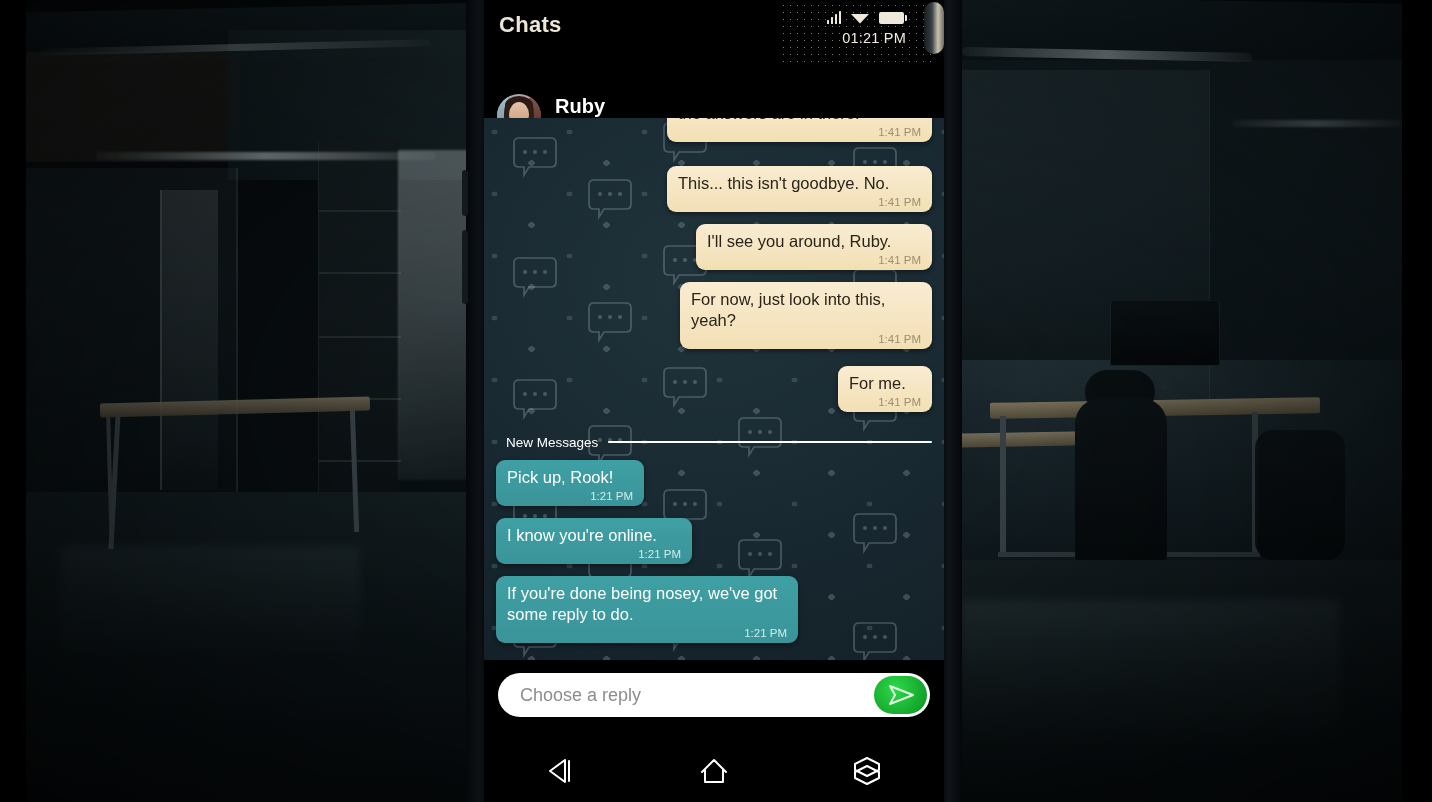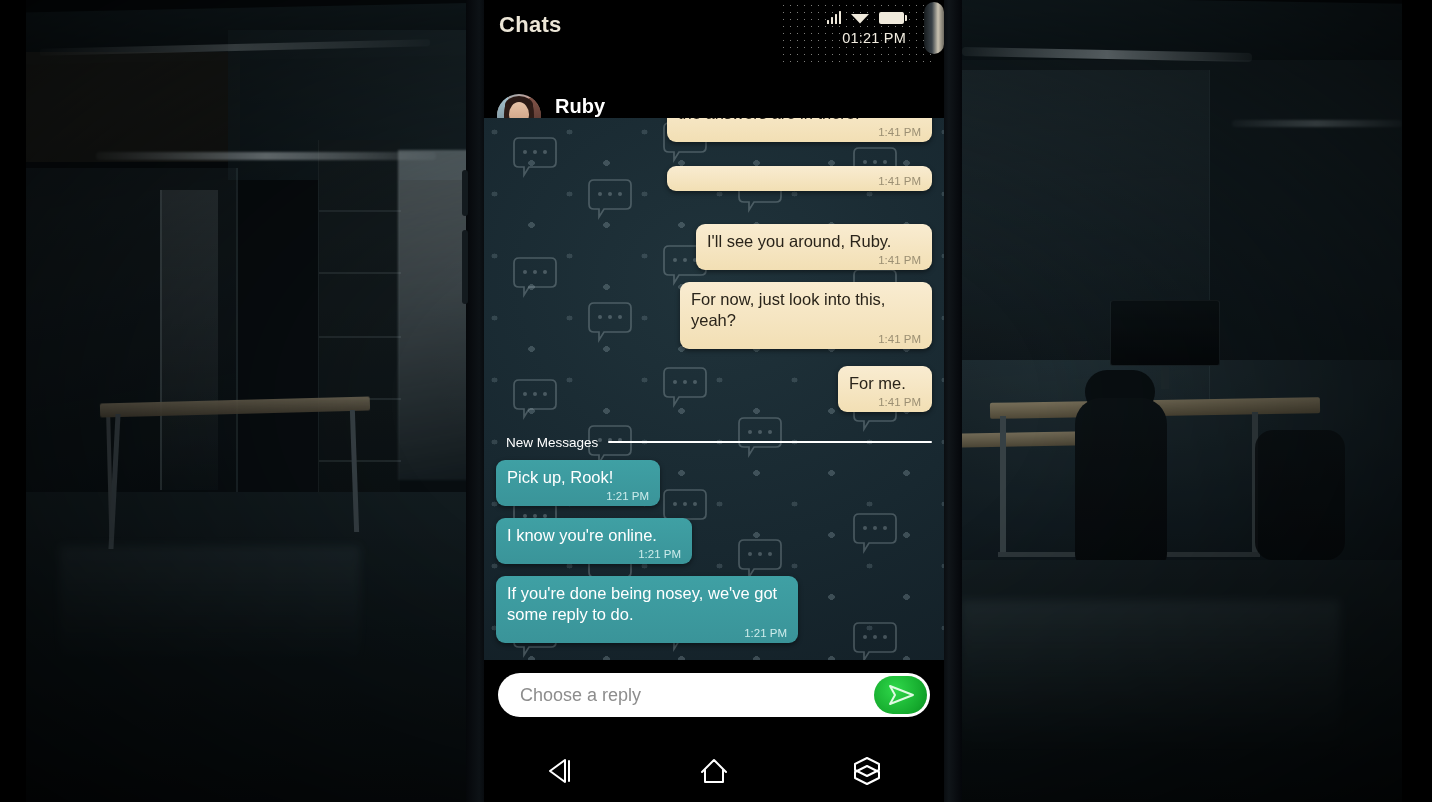--- a/index.html
+++ b/index.html
@@ -340,20 +340,21 @@
         </div>
 
         <div class="msgs">
 
           <div class="bubble out" style="right:12px; top:-22px; width:265px;">
             <div class="txt">the answers are in there.</div>
             <div class="tm">1:41 PM</div>
           </div>
 
           <div class="bubble out" style="right:12px; top:48px; width:265px;">
+            <div class="txt">This... this isn't goodbye. No.</div>
             <div class="tm">1:41 PM</div>
           </div>
 
           <div class="bubble out" style="right:12px; top:106px; width:236px;">
             <div class="txt">I'll see you around, Ruby.</div>
             <div class="tm">1:41 PM</div>
           </div>
 
           <div class="bubble out" style="right:12px; top:164px; width:252px;">
             <div class="txt">For now, just look into this, yeah?</div>
@@ -364,21 +365,21 @@
             <div class="txt">For me.</div>
             <div class="tm">1:41 PM</div>
           </div>
 
           <div class="divider" style="top:314px;">
             <div class="ln left"></div>
             <div class="lbl">New Messages</div>
             <div class="ln"></div>
           </div>
 
-          <div class="bubble in" style="left:12px; top:342px; width:164px;">
+          <div class="bubble in" style="left:12px; top:342px; width:148px;">
             <div class="txt">Pick up, Rook!</div>
             <div class="tm">1:21 PM</div>
           </div>
 
           <div class="bubble in" style="left:12px; top:400px; width:196px;">
             <div class="txt">I know you're online.</div>
             <div class="tm">1:21 PM</div>
           </div>
 
           <div class="bubble in" style="left:12px; top:458px; width:302px;">

